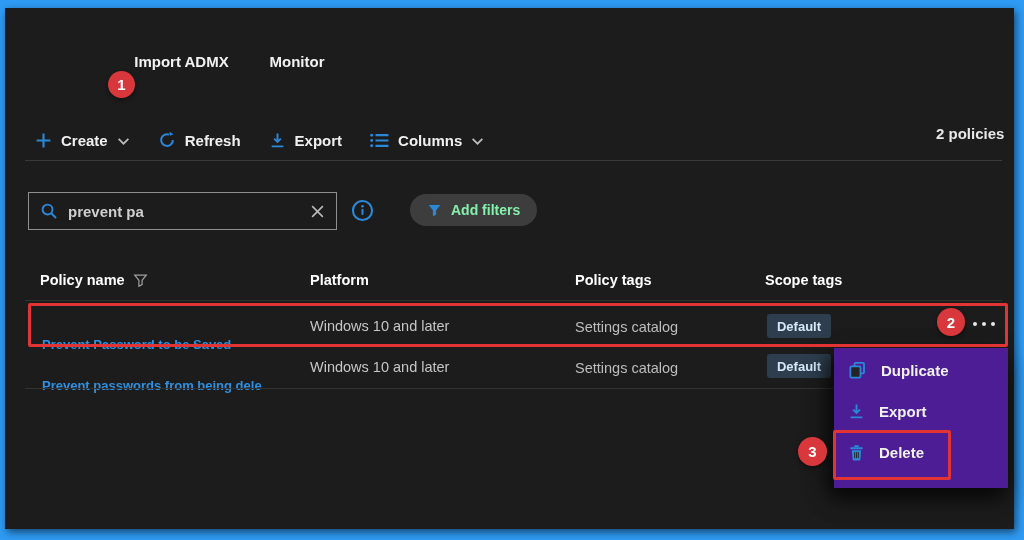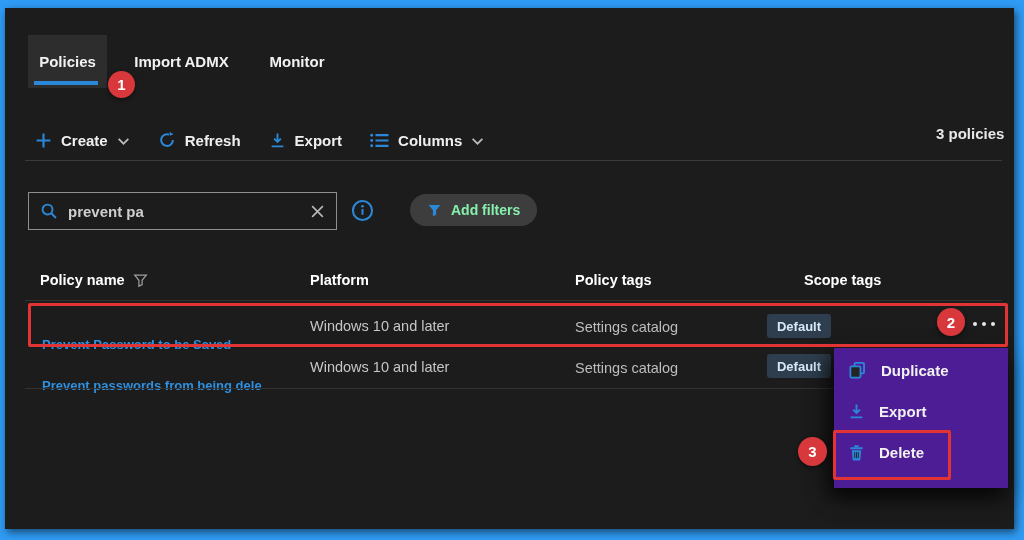--- a/index.html
+++ b/index.html
@@ -55,24 +55,20 @@
                 display:flex; align-items:center; justify-content:center; font-size:15px;
                 box-shadow:0 2px 5px rgba(0,0,0,.45); z-index:9; }
   .ann-rect { border:3px solid #e23434; border-radius:2px; z-index:8; pointer-events:none; }
 </style>
 </head>
 <body>
 
 <div class="stage">
   <div class="content"></div>
 
-  <div class="abs tab tab-active" style="left:28px; top:35px; width:79px; height:53px;">
-    <span>Policies</span>
-    <span class="tab-underline"></span>
-  </div>
   <div class="abs tab" style="left:125px; top:35px; width:113px; height:53px;">
     <span>Import ADMX</span>
   </div>
   <div class="abs tab" style="left:256px; top:35px; width:82px; height:53px;">
     <span>Monitor</span>
   </div>
 
   <div class="abs ann-circle" style="left:108px; top:71px; width:27px; height:27px;">
     <span>1</span>
   </div>
@@ -118,21 +114,21 @@
         </svg>
       </span>
       <span>Columns</span>
       <span>
         <svg width="13" height="9" viewBox="0 0 12 8" fill="none" stroke="#bdbdbd" stroke-width="1.6">
             <path d="M1.5 1.5L6 6l4.5-4.5"></path>
           </svg>
       </span>
     </span>
   </div>
-  <span class="abs count" style="left:936px; top:125px;">3 policies</span>
+  <span class="abs count" style="left:936px; top:125px;">2 policies</span>
 
   <div class="abs divider" style="left:25px; top:160px; width:977px;"></div>
 
   <div class="abs searchbox" style="left:28px; top:192px; width:309px; height:38px;">
     <span class="blue-ic">
       <svg width="18" height="18" viewBox="0 0 16 16" fill="none" stroke="currentColor" stroke-width="1.7">
           <circle cx="6.7" cy="6.7" r="4.4"></circle>
           <path d="M10 10l4.2 4.2"></path>
         </svg>
     </span>
@@ -166,21 +162,21 @@
           <path d="M1.8 2.2h12.4L9.7 7.8v4.6l-3.4 1.8V7.8z"></path>
         </svg>
     </span>
   </span>
   <span class="abs th" style="left:310px; top:272px;">
     <span>Platform</span>
   </span>
   <span class="abs th" style="left:575px; top:272px;">
     <span>Policy tags</span>
   </span>
-  <span class="abs th" style="left:804px; top:272px;">
+  <span class="abs th" style="left:765px; top:272px;">
     <span>Scope tags</span>
   </span>
   <div class="abs divider" style="left:25px; top:300px; width:977px; background:#333;"></div>
 
   <div>
     <a class="abs link" style="left:42px; top:317px;">Prevent Password to be Saved</a>
     <span class="abs cell cell-platform" style="left:310px; top:318px;">Windows 10 and later</span>
     <span class="abs cell" style="left:575px; top:319px;">Settings catalog</span>
     <span class="abs badge" style="left:767px; top:314px;">Default</span>
     <span class="abs dots" style="left:973px; top:322px;">

